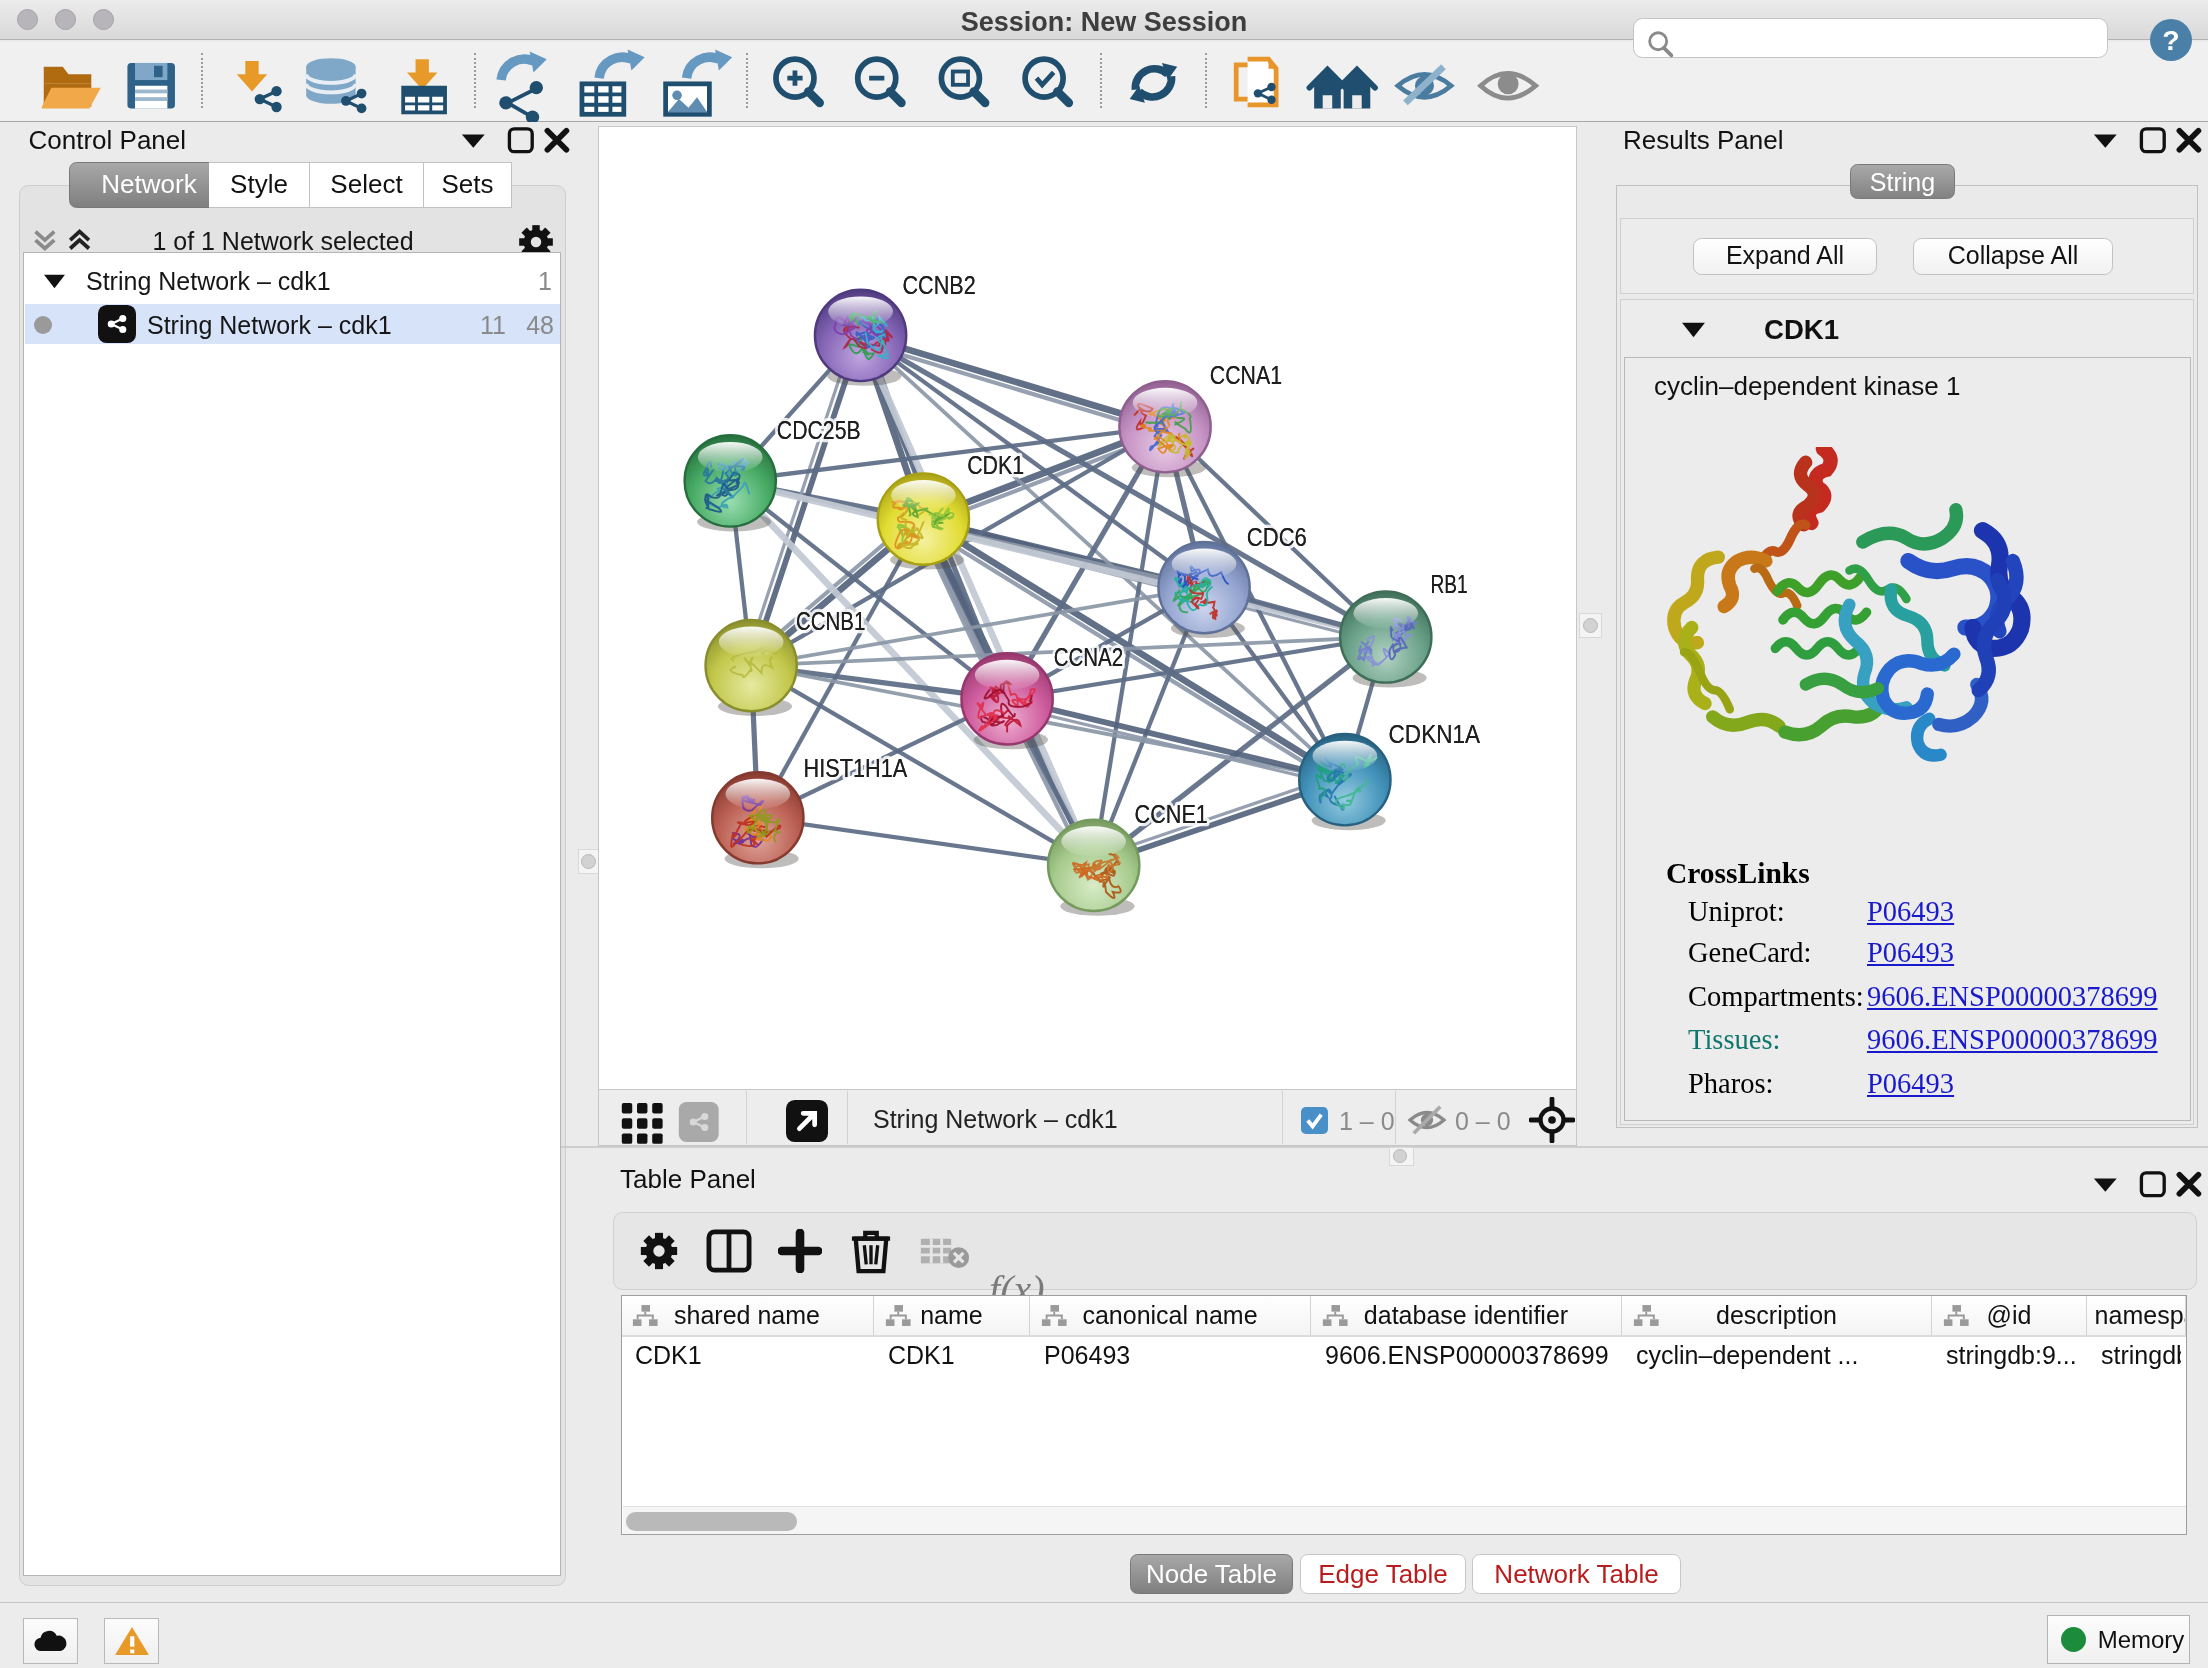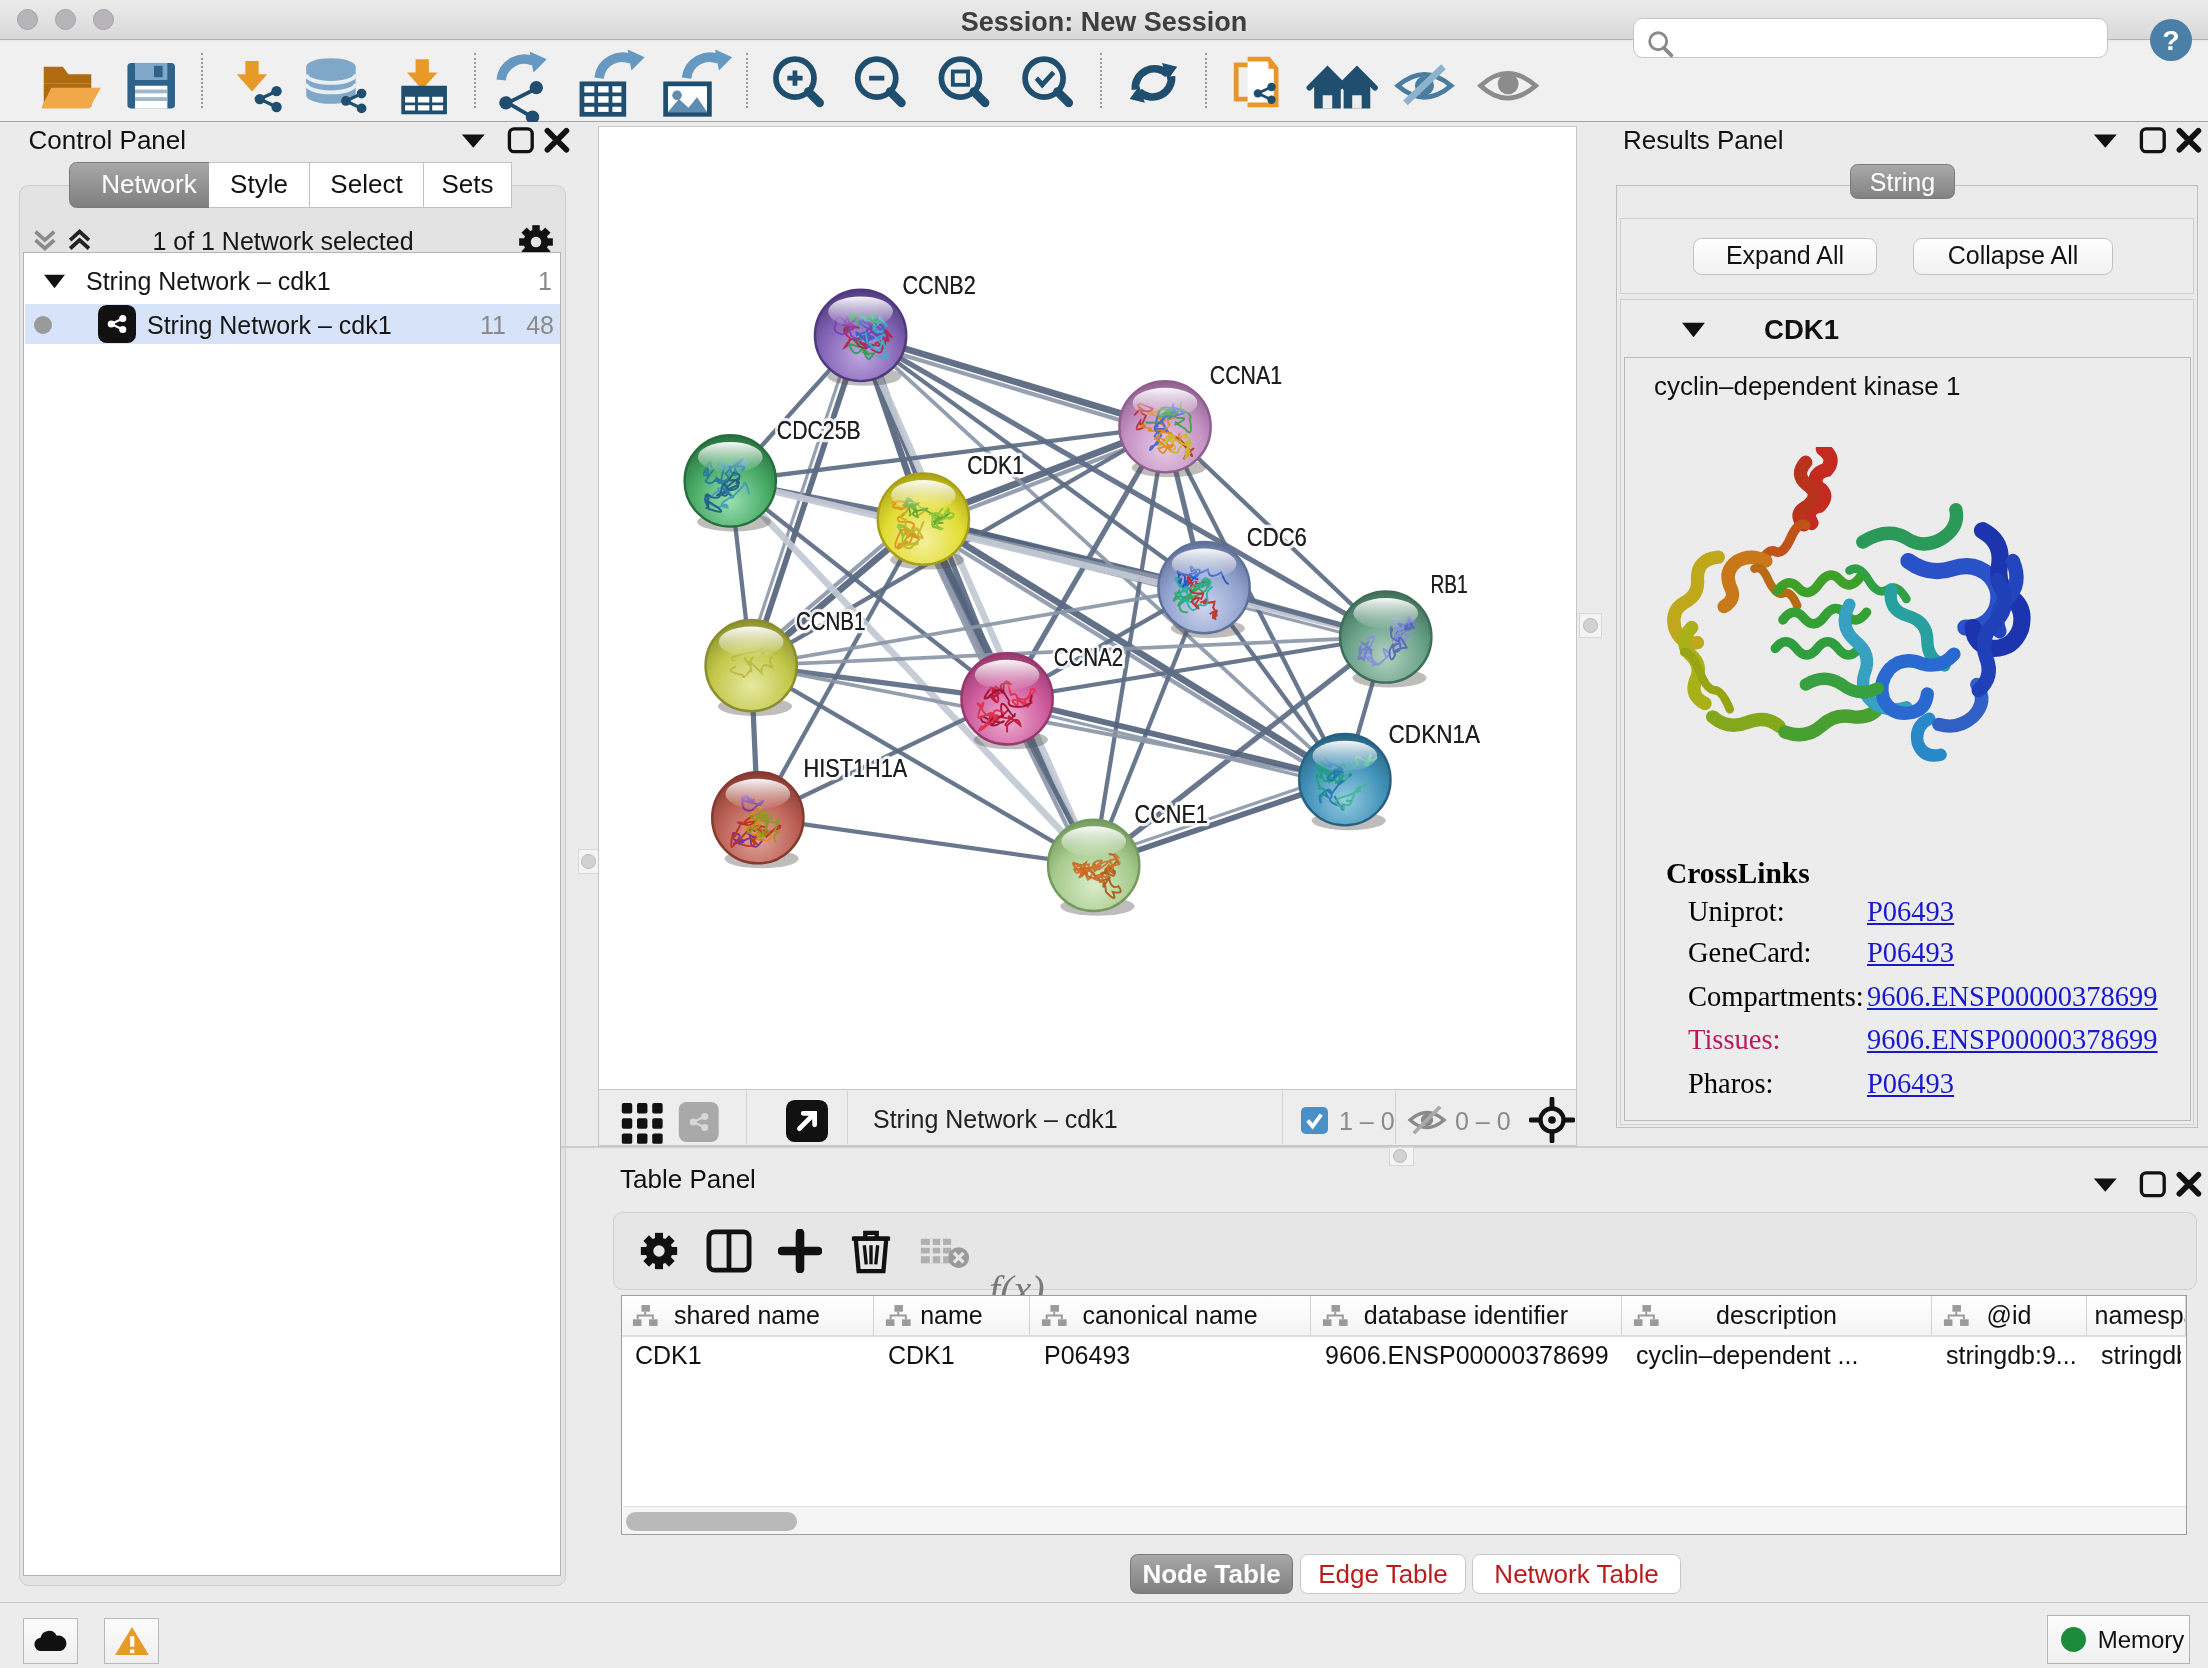--- a/index.html
+++ b/index.html
@@ -34,21 +34,21 @@
 .serif { font-family:"Liberation Serif", serif;margin-top:37px; }
 .xlink { color:#1a1acd; text-decoration:underline; }
 
 .tb-toolbar { left:613px; top:1212px; width:1584px; height:78px; background:#e6e6e6; border:1.9px solid #d0d0d0; border-radius:9.5px; }
 .table { left:621px; top:1295px; width:1566px; height:240px; background:#fff; border:1.9px solid #b9b9b9; }
 .th { position:absolute; top:1295px; height:40px; border-right:1.9px solid #d4d4d4; background:linear-gradient(#ffffff,#f4f4f4); font-size:25px; color:#111; }
 .th .ic { position:absolute; left:9.5px; top:7.6px; }
 .th .lb { display:block; width:100%; text-align:center; line-height:40px; }
 .td { position:absolute; top:1335px; height:41px; font-size:25px; color:#111; display:flex; align-items:center; }
 .btab { position:absolute; top:1554px; height:40px; background:#fff; border:1.9px solid #c6c6c6; font-size:26px; color:#b91c1c; text-align:center; border-radius:7.6px; }
-.btab.sel { background:linear-gradient(#a8a8a8,#7f7f7f); color:#fff; border-color:#787878;font-weight:bold; }
+.btab.sel { background:linear-gradient(#a8a8a8,#7f7f7f); color:#fff; border-color:#787878; }
 .statusbar { left:0; top:1602px; width:2208px; height:67px; background:#ececec; border-top:1.9px solid #c6c6c6; }
 .sbtn { position:absolute; top:15px; width:55px; height:46px; background:linear-gradient(#fcfcfc,#efefef); border:1.9px solid #b9b9b9; display:flex; align-items:center; justify-content:center; }
 .membtn { position:absolute; left:2047px; top:12.4px; width:143px; height:49px; background:linear-gradient(#fcfcfc,#f0f0f0); border:1.9px solid #b4b4b4; display:flex; align-items:center; font-size:24px; color:#111; }
 </style></head><body>
 <div class="abs titlebar"></div>
 <div class="abs tl" style="left:17px"></div>
 <div class="abs tl" style="left:55px"></div>
 <div class="abs tl" style="left:93px"></div>
 <div class="abs wtitle">Session: New Session</div>
 <div class="abs toolbar"></div>
@@ -589,21 +589,21 @@
       </g>
     </svg>
   </div>
 <div class="abs serif" style="left:1666px;top:820px;font-size:29.5px;font-weight:bold;color:#000">CrossLinks</div>
 <div class="abs serif" style="left:1688px;top:859px;font-size:28.5px;color:#000">Uniprot:</div>
 <div class="abs serif xlink" style="left:1867px;top:859px;font-size:28.5px">P06493</div>
 <div class="abs serif" style="left:1688px;top:900px;font-size:28.5px;color:#000">GeneCard:</div>
 <div class="abs serif xlink" style="left:1867px;top:900px;font-size:28.5px">P06493</div>
 <div class="abs serif" style="left:1688px;top:944px;font-size:28.5px;color:#000">Compartments:</div>
 <div class="abs serif xlink" style="left:1867px;top:944px;font-size:28.5px">9606.ENSP00000378699</div>
-<div class="abs serif" style="left:1688px;top:987px;font-size:28.5px;color:#be185d">Tissues:</div>
+<div class="abs serif" style="left:1688px;top:987px;font-size:28.5px;color:#0f766e">Tissues:</div>
 <div class="abs serif xlink" style="left:1867px;top:987px;font-size:28.5px">9606.ENSP00000378699</div>
 <div class="abs serif" style="left:1688px;top:1031px;font-size:28.5px;color:#000">Pharos:</div>
 <div class="abs serif xlink" style="left:1867px;top:1031px;font-size:28.5px">P06493</div>
 <div class="abs ptitle" style="left:620px;top:1164px">Table Panel</div>
 <svg class="abs" style="left:2092px;top:1170px" width="114" height="28.5" viewBox="0 0 120 30">
     <path d="M2 9 l24 0 -12 14 z" fill="#111"></path>
     <rect x="52" y="3" width="24" height="24" rx="5" fill="none" stroke="#111" stroke-width="3.5"></rect>
     <path d="M92 5 l20 20 M112 5 l-20 20" stroke="#111" stroke-width="6" stroke-linecap="round"></path>
   </svg>
 <div class="abs tb-toolbar"></div>

